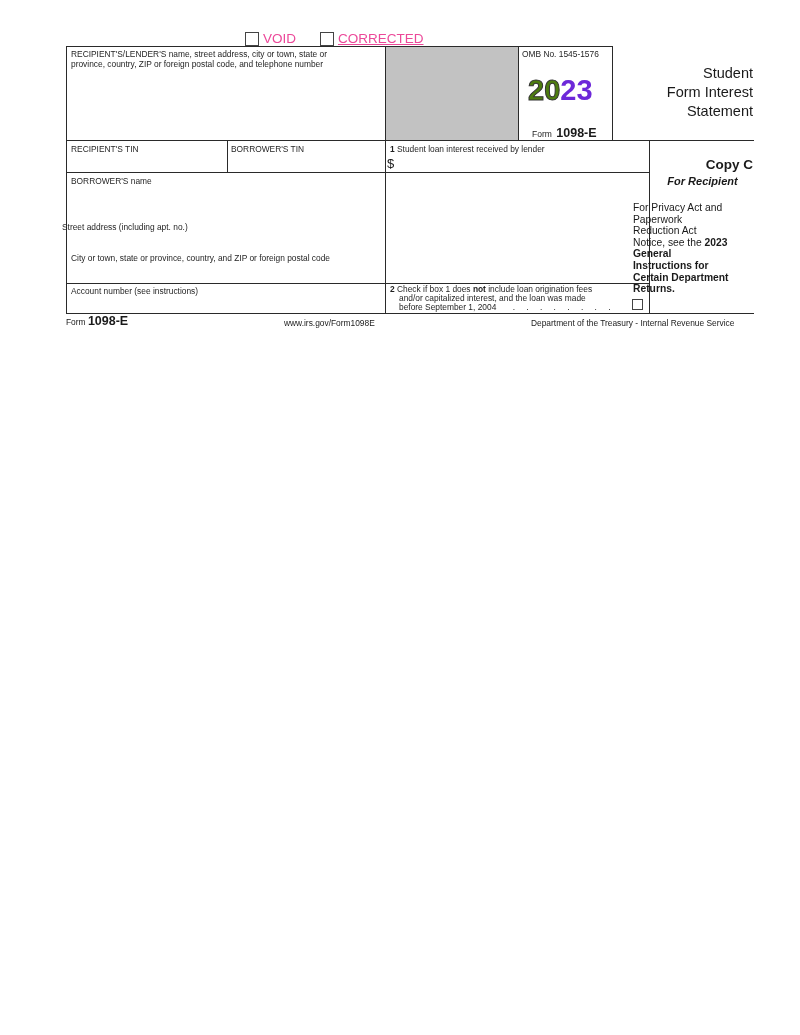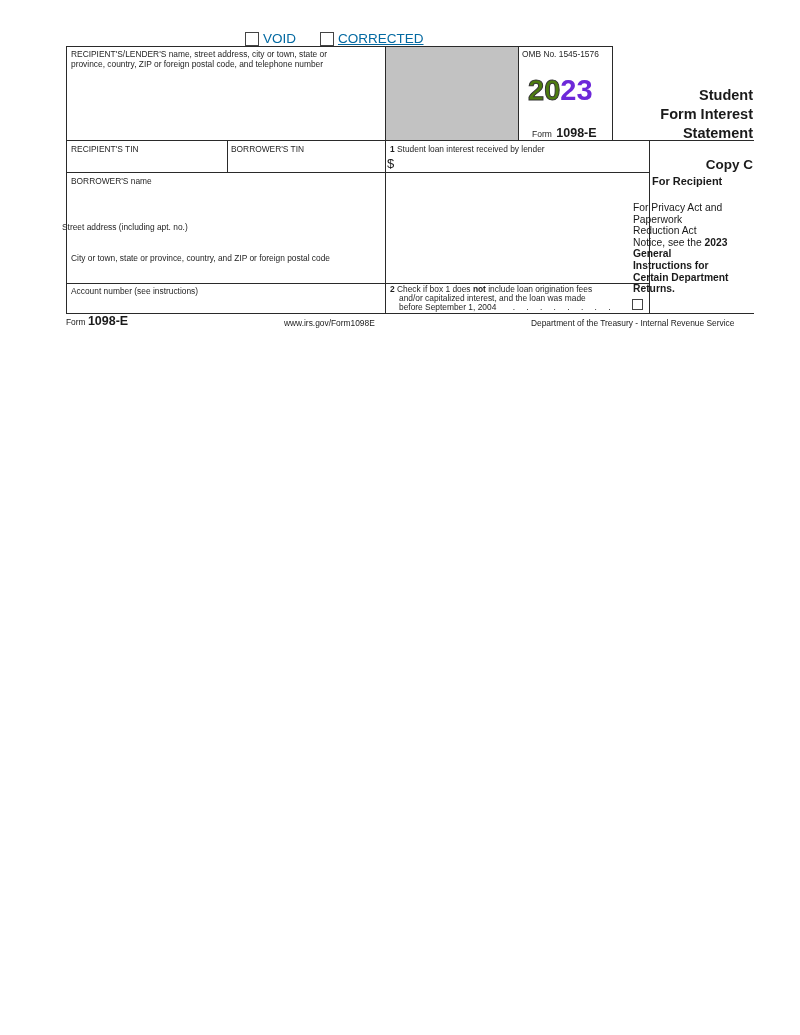--- a/index.html
+++ b/index.html
@@ -3,28 +3,28 @@
 <meta charset="utf-8">
 <style>
   html, body { margin:0; padding:0; background:#ffffff; }
   body { width:800px; height:1035px; position:relative; overflow:hidden;
          font-family:"Liberation Sans", sans-serif; color:#1a1a1a; }
   .abs { position:absolute; }
   .hl { position:absolute; background:#2a2a2a; height:1.4px; }
   .vl { position:absolute; background:#2a2a2a; width:1.4px; }
   .lbl { position:absolute; font-size:8.4px; line-height:10px; color:#1f1f1f; white-space:nowrap; }
   .cb { position:absolute; width:12px; height:12px; border:1px solid #444; background:#fff; box-sizing:border-box; }
-  .top-cb-label { position:absolute; font-size:13.5px; line-height:14px; color:#0369a1; }
+  .top-cb-label { position:absolute; font-size:13.5px; line-height:14px; color:#ec4899; }
   .shade { position:absolute; background:#c2c2c2; }
   .year { position:absolute; font-size:29px; font-weight:bold; letter-spacing:0px; line-height:30px; }
   .year .outline { color:#4d7c0f; -webkit-text-stroke:1px #333; }
   .year .solid { color:#6d28d9; }
-  .title-block { position:absolute; text-align:right; font-weight:bold; font-size:14.5px; line-height:19px; color:#1a1a1a;margin-top:22px; }
+  .title-block { position:absolute; text-align:right; font-weight:normal; font-size:14.5px; line-height:19px; color:#1a1a1a; }
   .copyc { position:absolute; text-align:right; font-weight:bold; font-size:13.5px; line-height:16px; }
-  .forrec { position:absolute; text-align:left; font-weight:bold; font-size:11px; line-height:13px; }
+  .forrec { position:absolute; text-align:center; font-weight:bold; font-size:11px; line-height:13px;font-style:italic; }
   .privacy { position:absolute; text-align:left; font-size:10.3px; line-height:11.6px; width:120px; }
   .privacy b { font-weight:bold; }
   .footer { position:absolute; font-size:8.4px; line-height:10px; white-space:nowrap; }
   .footer .big { font-size:12.5px; font-weight:bold; }
   .dots { letter-spacing:9px; }
 </style>
 </head>
 <body>
 
 <div class="cb" style="left:245px; top:32px; width:14px; height:14px;"></div>

